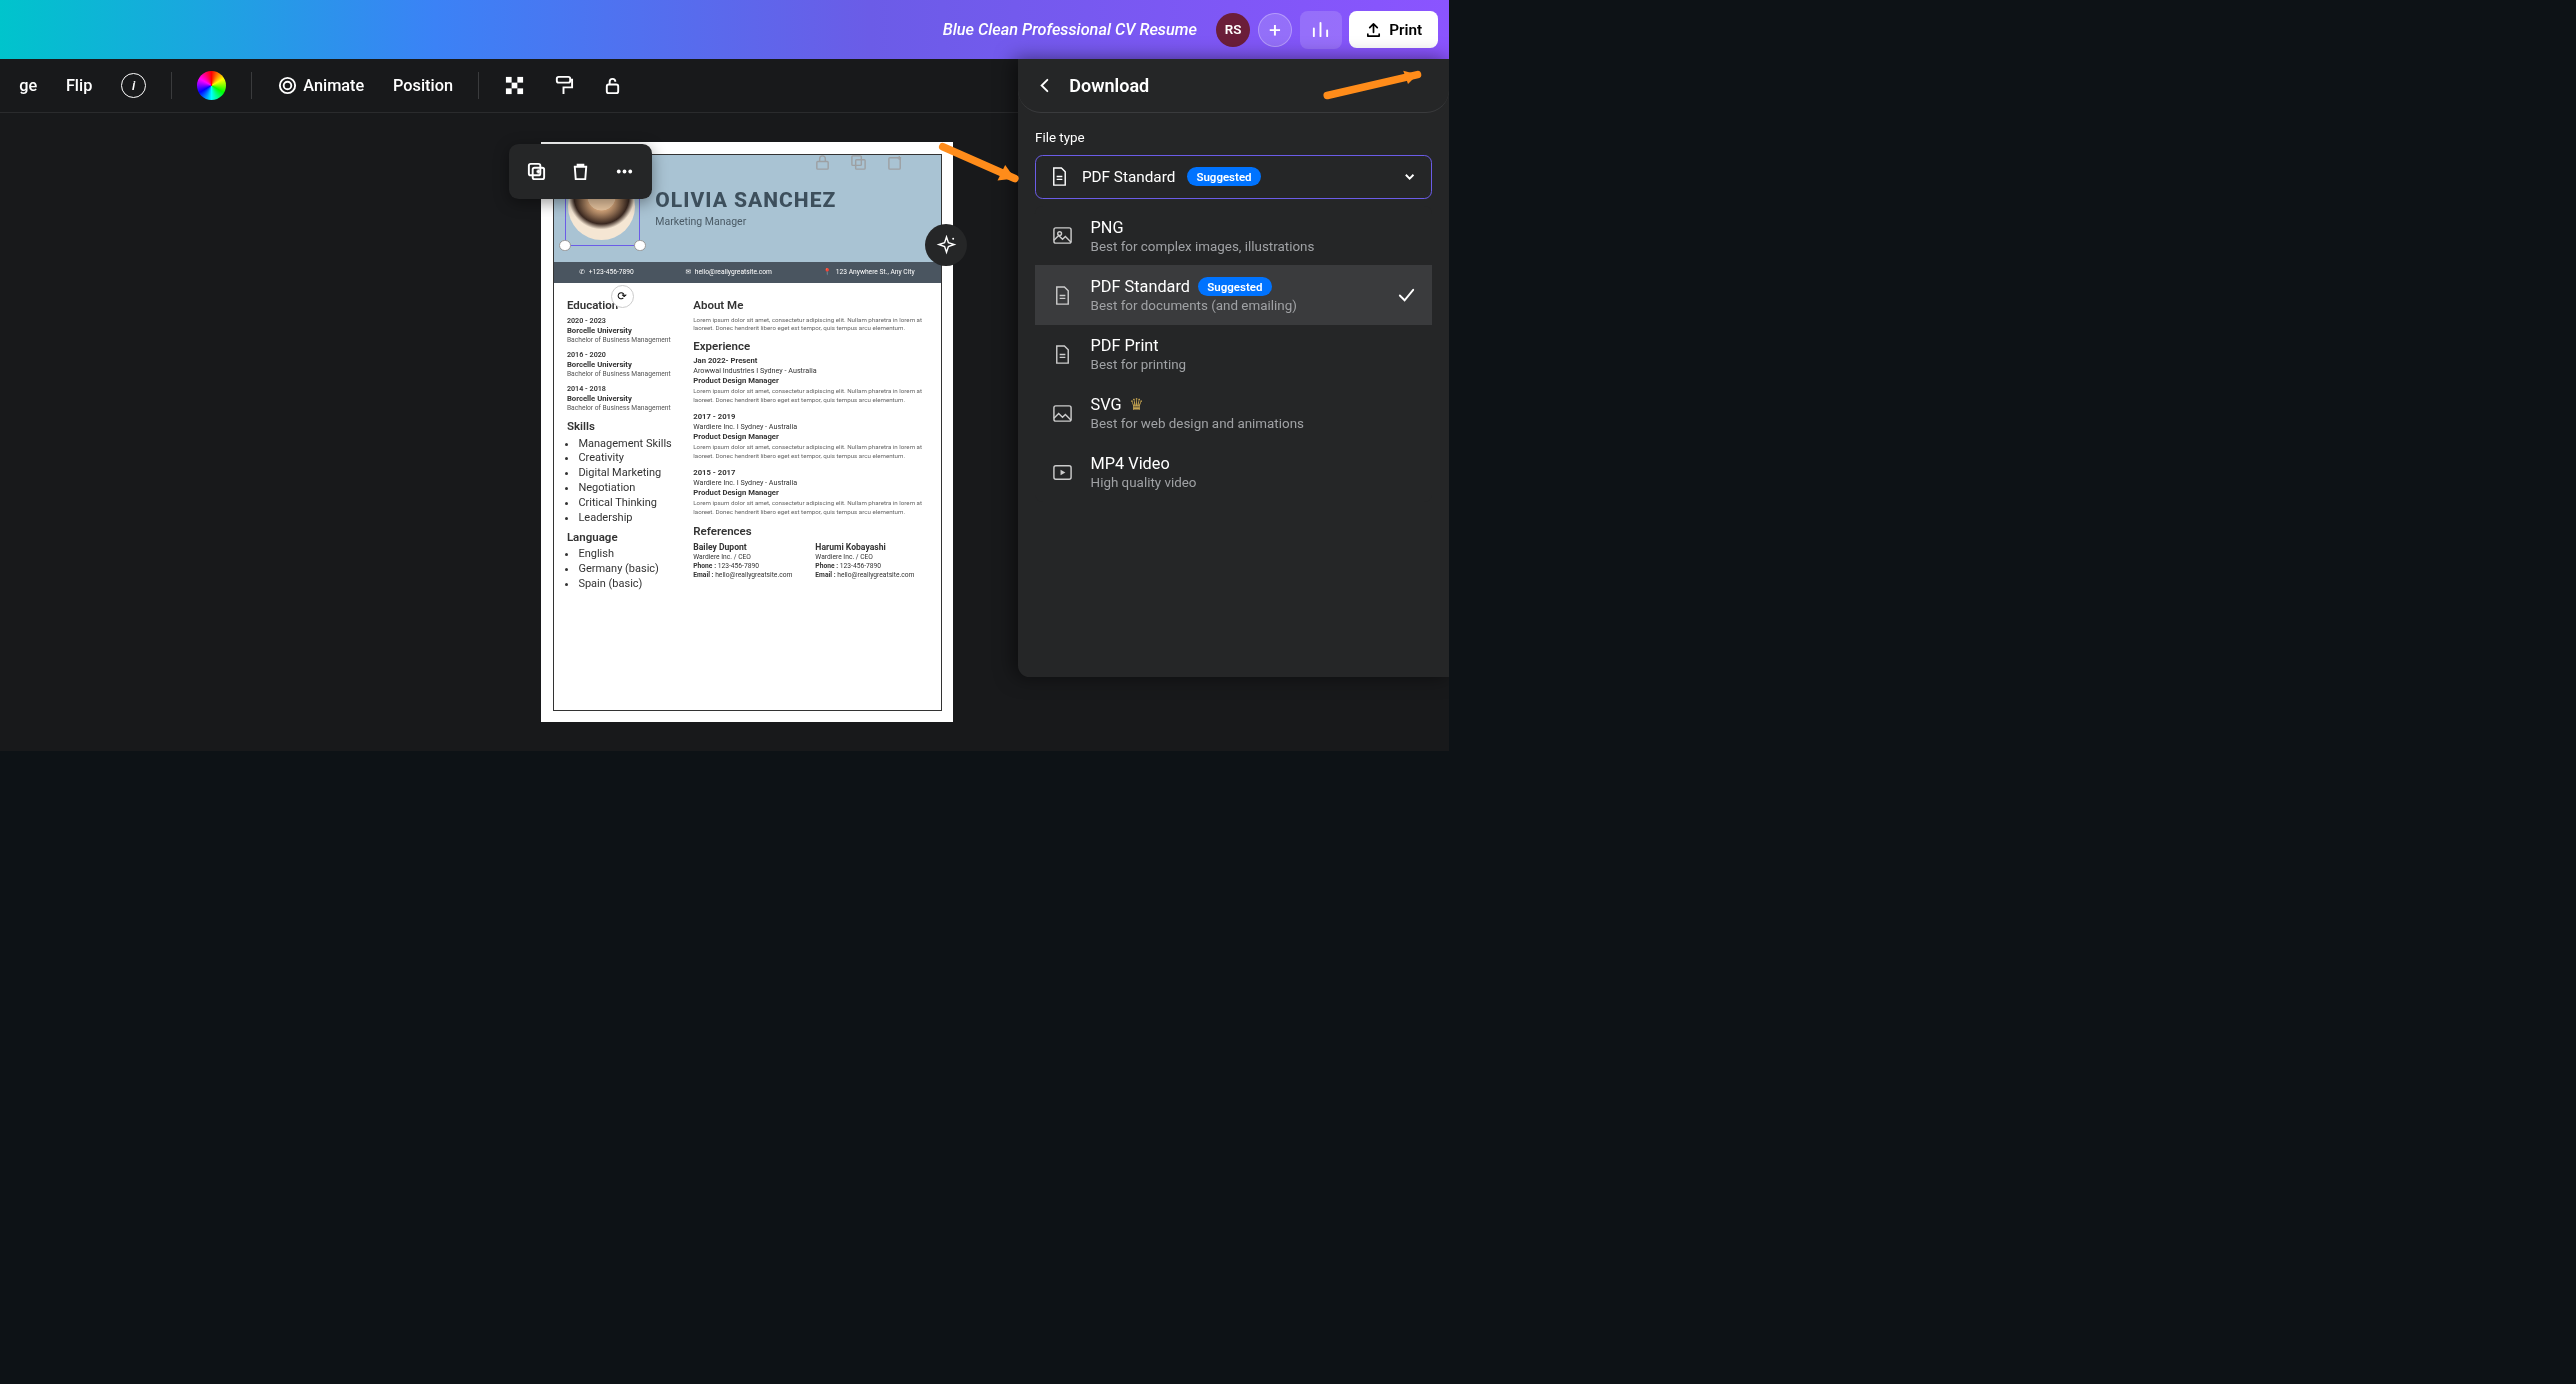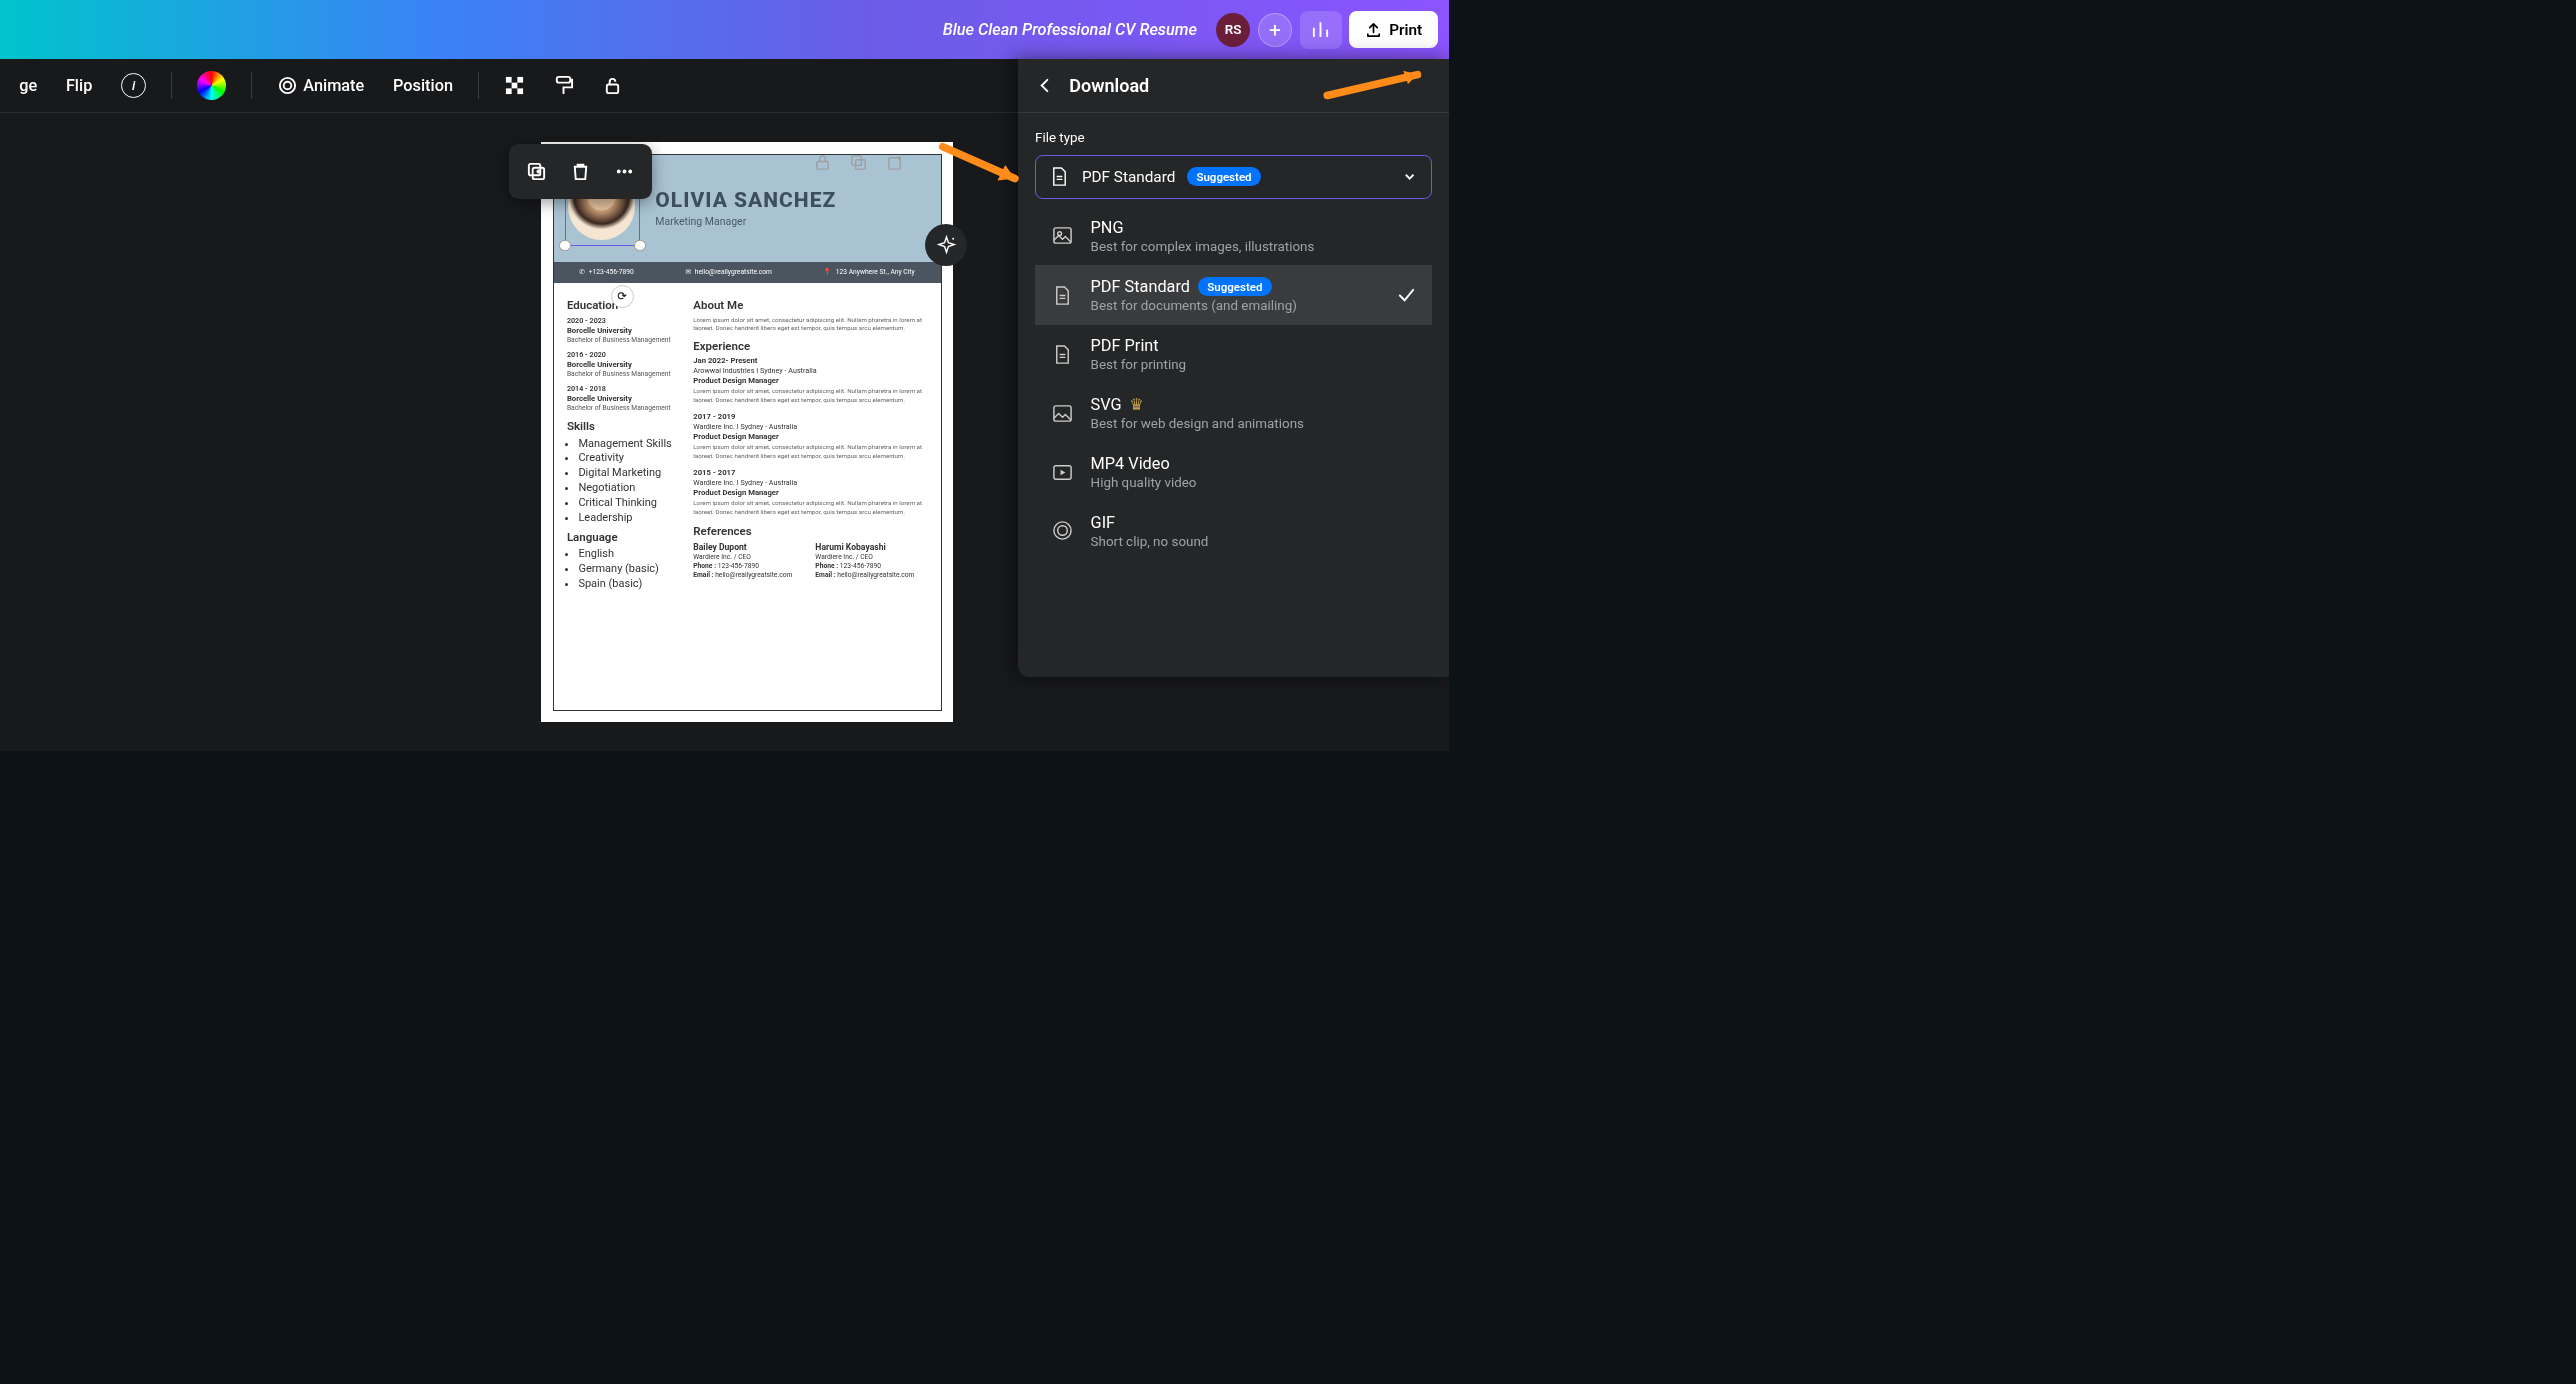--- a/index.html
+++ b/index.html
@@ -73,21 +73,21 @@
 .exp-years { font-size: 7.7px; font-weight: 700; }
 .exp-company { font-size: 7.2px; margin: 1px 0; }
 .exp-role { font-size: 7.7px; font-weight: 700; margin-bottom: 1.9px; }
 .refs { display: flex; gap: 23px; }
 .ref-block { font-size: 6.7px; }
 .ref-name { font-weight: 700; font-size: 8.6px; }
 .ref-line { margin: 1px 0; }
 
 
 .dl-panel { position: absolute; top: 59px; right: 0; width: 431px; height: 618px; background: #252627; border-radius: 0 0 0 11.5px; box-shadow: -3.8px 0 19px rgba(0,0,0,0.5); z-index: 100; }
-.dl-header { height: 54px; display: flex; align-items: center; padding: 0 17px; gap: 15.3px; color: #fff; border-bottom: 1px solid #3a3b3d; }
+.dl-header { height: 54px; display: flex; align-items: center; padding: 0 17px; gap: 15.3px; color: #fff; border-bottom: 1px solid #3a3b3d; border-radius: 23px; }
 .dl-header .back { font-size: 19px; cursor: pointer; }
 .dl-header .title { font-size: 18px; font-weight: 600; }
 .dl-body { padding: 17px; }
 .dl-label { font-size: 13.4px; color: #fff; margin-bottom: 9.6px; }
 .file-select { border: 1.4px solid #6b5ce7; border-radius: 7.7px; height: 44px; display: flex; align-items: center; padding: 0 13.4px; gap: 11.5px; color: #fff; cursor: pointer; }
 .file-select .name { font-size: 15.3px; flex: 0 0 auto; }
 .badge { background: #0073ff; color: #fff; font-size: 11.5px; padding: 2.9px 9.6px; border-radius: 9.6px; font-weight: 600; }
 .file-select .chev { margin-left: auto; }
 
 
@@ -423,32 +423,20 @@
             <svg width="21" height="21" viewBox="0 0 22 22">
               <rect x="2" y="4" width="18" height="14" rx="2" stroke="#ccc" stroke-width="1.5" fill="none"></rect>
               <path d="M9 8l5 3-5 3z" fill="#ccc"></path>
             </svg>
           </div>
         <div class="txt">
             <div class="t1">MP4 Video</div>
             <div class="t2">High quality video</div>
           </div>
       </div>
-      <div class="opt">
-        <div class="icon">
-            <svg width="21" height="21" viewBox="0 0 22 22">
-              <circle cx="11" cy="11" r="9" stroke="#ccc" stroke-width="1.5" fill="none"></circle>
-              <circle cx="11" cy="11" r="5" stroke="#ccc" stroke-width="1.5" fill="none"></circle>
-            </svg>
-          </div>
-        <div class="txt">
-            <div class="t1">GIF</div>
-            <div class="t2">Short clip, no sound</div>
-          </div>
-      </div>
     </div>
   </div>
 </div>
 
 <div class="arrow" style="top:67px; left:1322px;">
   <svg width="115" height="38" viewBox="0 0 120 40">
       <path d="M5 30 L100 8" stroke="#ff8c1a" stroke-width="8" stroke-linecap="round"></path>
       <path d="M100 8 L85 4 L90 18 Z" fill="#ff8c1a"></path>
     </svg>
 </div>

